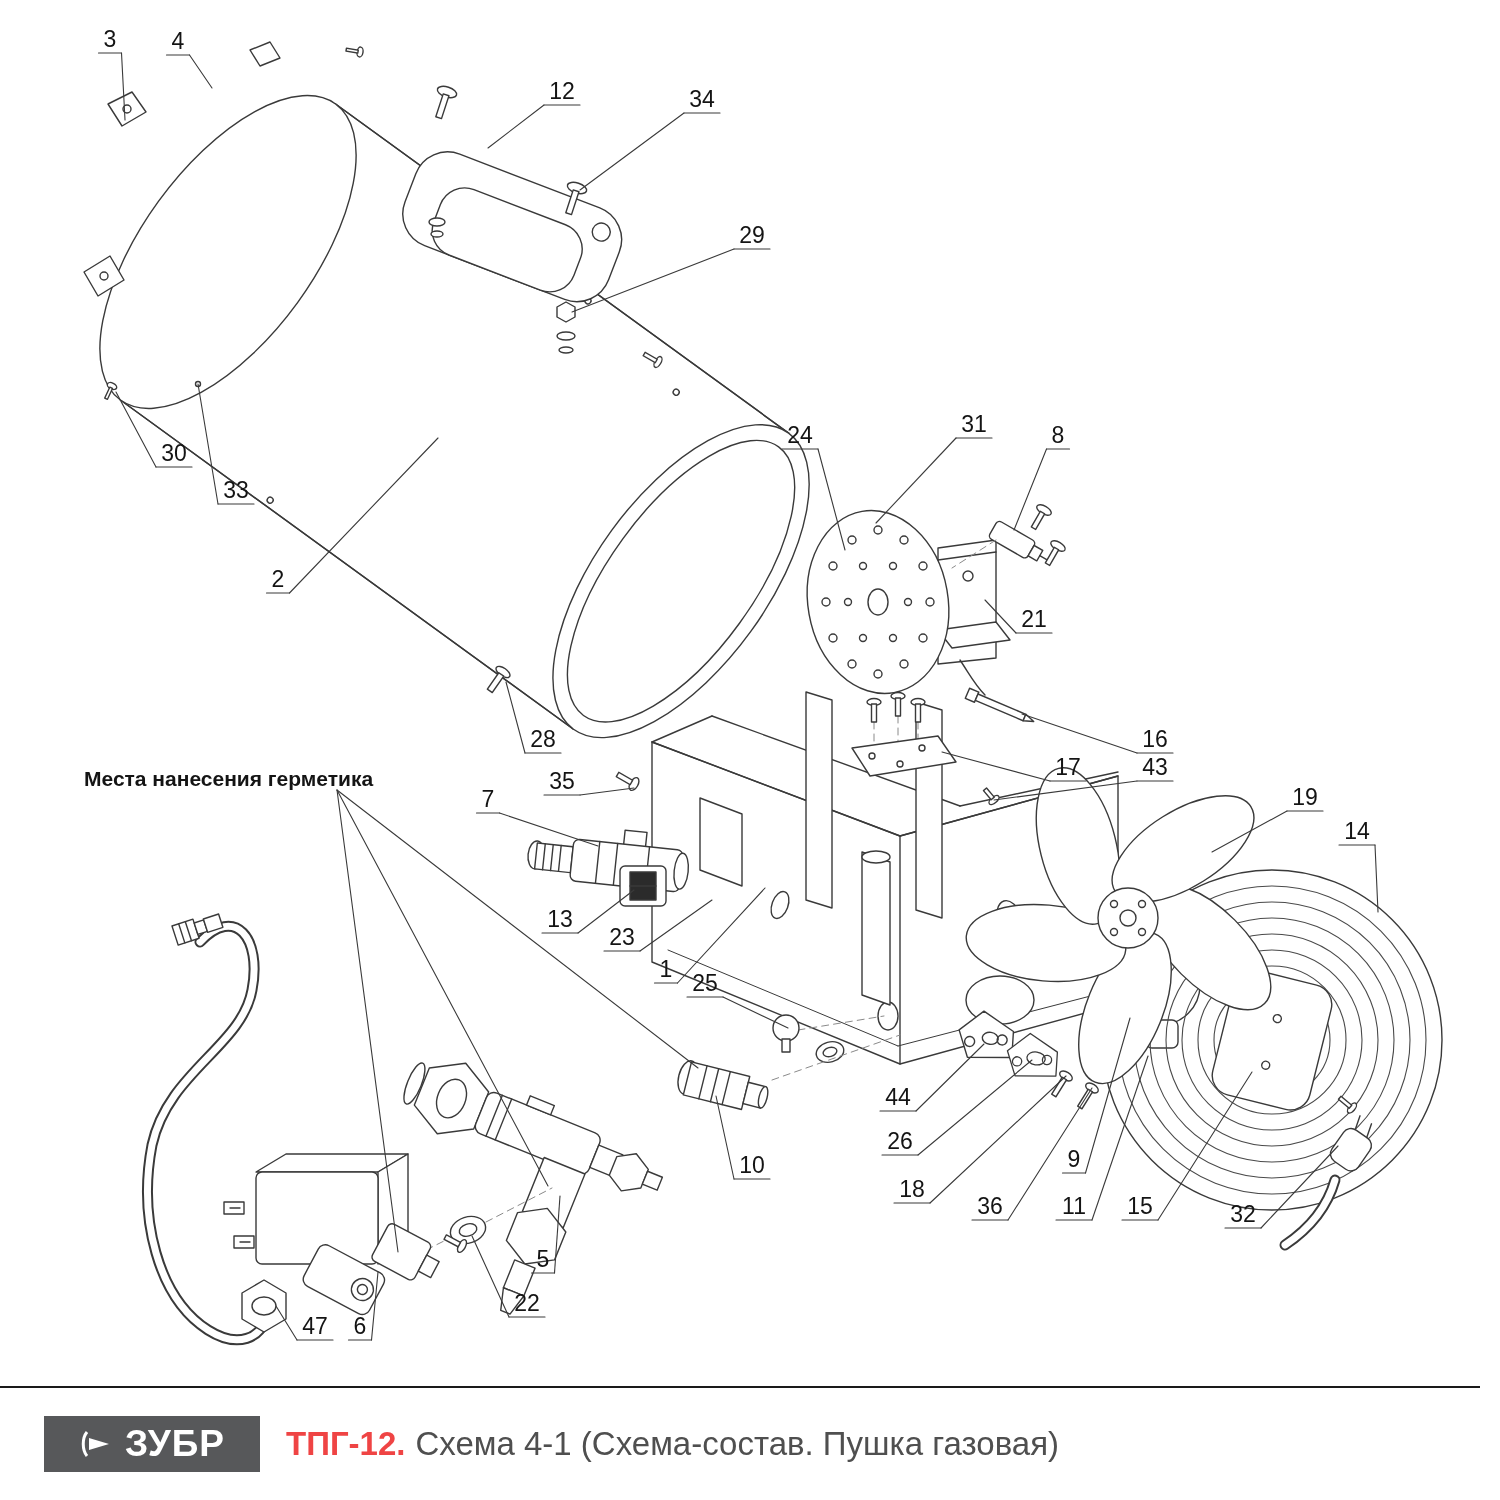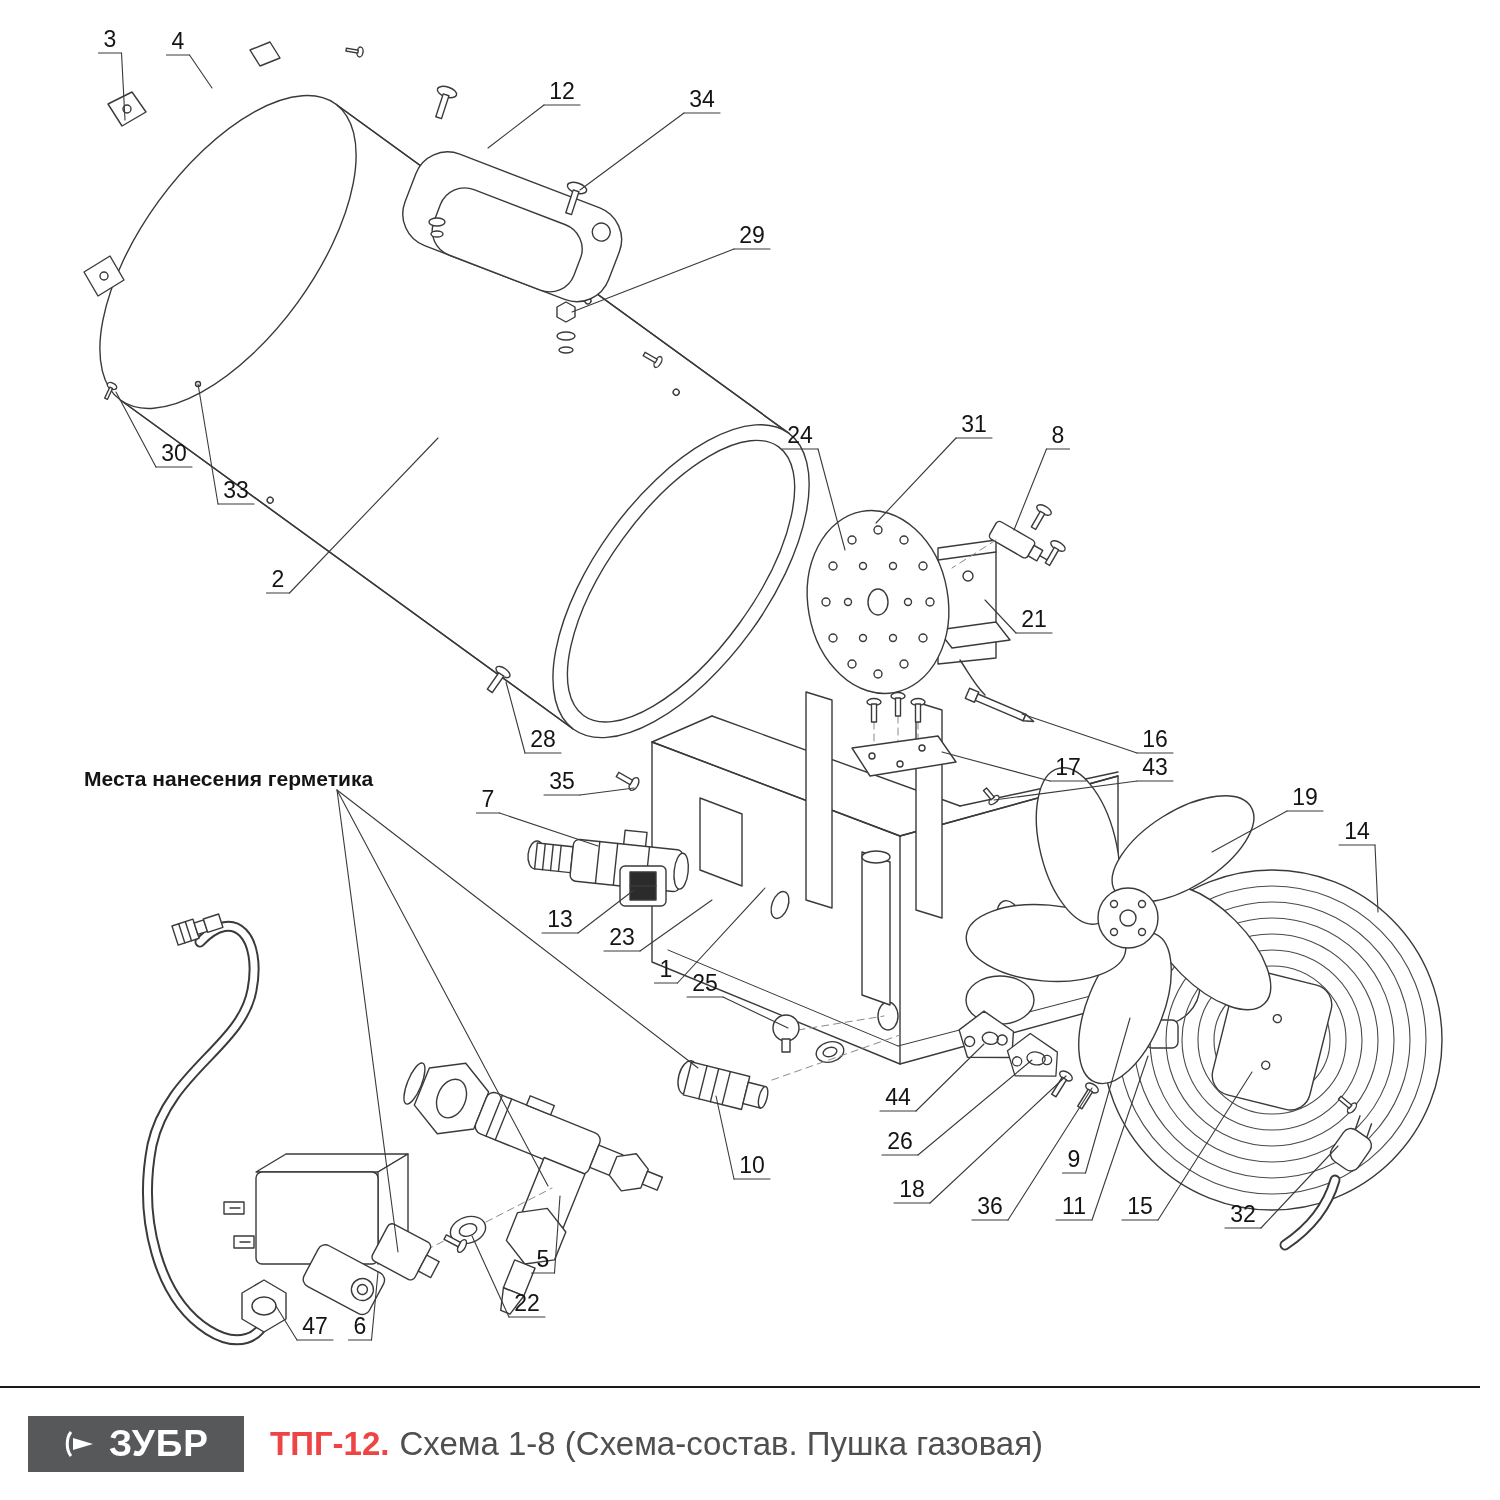--- a/index.html
+++ b/index.html
@@ -11,21 +11,21 @@
   #diagram .dash{stroke-dasharray:7 5;stroke:#8a8a8a;stroke-width:1;}
   #diagram .ring{stroke:#4a4a4a;stroke-width:1.1;}
   #diagram .hoseO{stroke-width:11;}
   #diagram .hoseI{stroke:#ffffff;stroke-width:7;}
   #diagram .thin{stroke-width:1;}
   #diagram text{stroke:none;fill:#141414;font-family:"Liberation Sans",sans-serif;}
   #diagram .callout-num{font-size:23px;text-anchor:middle;}
   #diagram .sealant-label{font-size:21px;font-weight:700;}
   #diagram .leader{stroke:#3a3a3a;stroke-width:1.1;}
   .footer{position:absolute;left:0;top:1386px;width:1480px;height:114px;border-top:2px solid #1a1a1a;
-          display:flex;align-items:center;gap:26px;padding-left:28px;box-sizing:border-box;background:#fff;}
+          display:flex;align-items:center;gap:26px;padding-left:44px;box-sizing:border-box;background:#fff;}
   .logo{background:#57585a;color:#fff;width:216px;height:56px;display:flex;align-items:center;justify-content:center;
         gap:10px;font-weight:bold;font-size:37px;letter-spacing:1px;}
   .caption{font-size:33px;color:#4f4f4f;}
   .model{font-weight:bold;color:#ef4444;margin-right:10px;}
 </style>
 </head>
 <body>
 
 <div class="stage">
 
@@ -566,17 +566,17 @@
 
 <div class="footer">
   <div class="logo">
     <svg width="36" height="32" viewBox="0 0 36 32">
       <path d="M8 4 C3 10 3 22 8 28" stroke="#ffffff" stroke-width="3" fill="none"></path>
       <path d="M10 10 L30 16 L10 22 Z" fill="#ffffff"></path>
     </svg>
     <span>ЗУБР</span>
   </div>
   <div class="caption">
-    <span class="model">ТПГ-12.</span><span>Схема 1-8 (Схема-состав. Пушка газовая)</span>
+    <span class="model">ТПГ-12.</span><span>Схема 4-1 (Схема-состав. Пушка газовая)</span>
   </div>
 </div>
 
 </div>
 
 </body></html>

